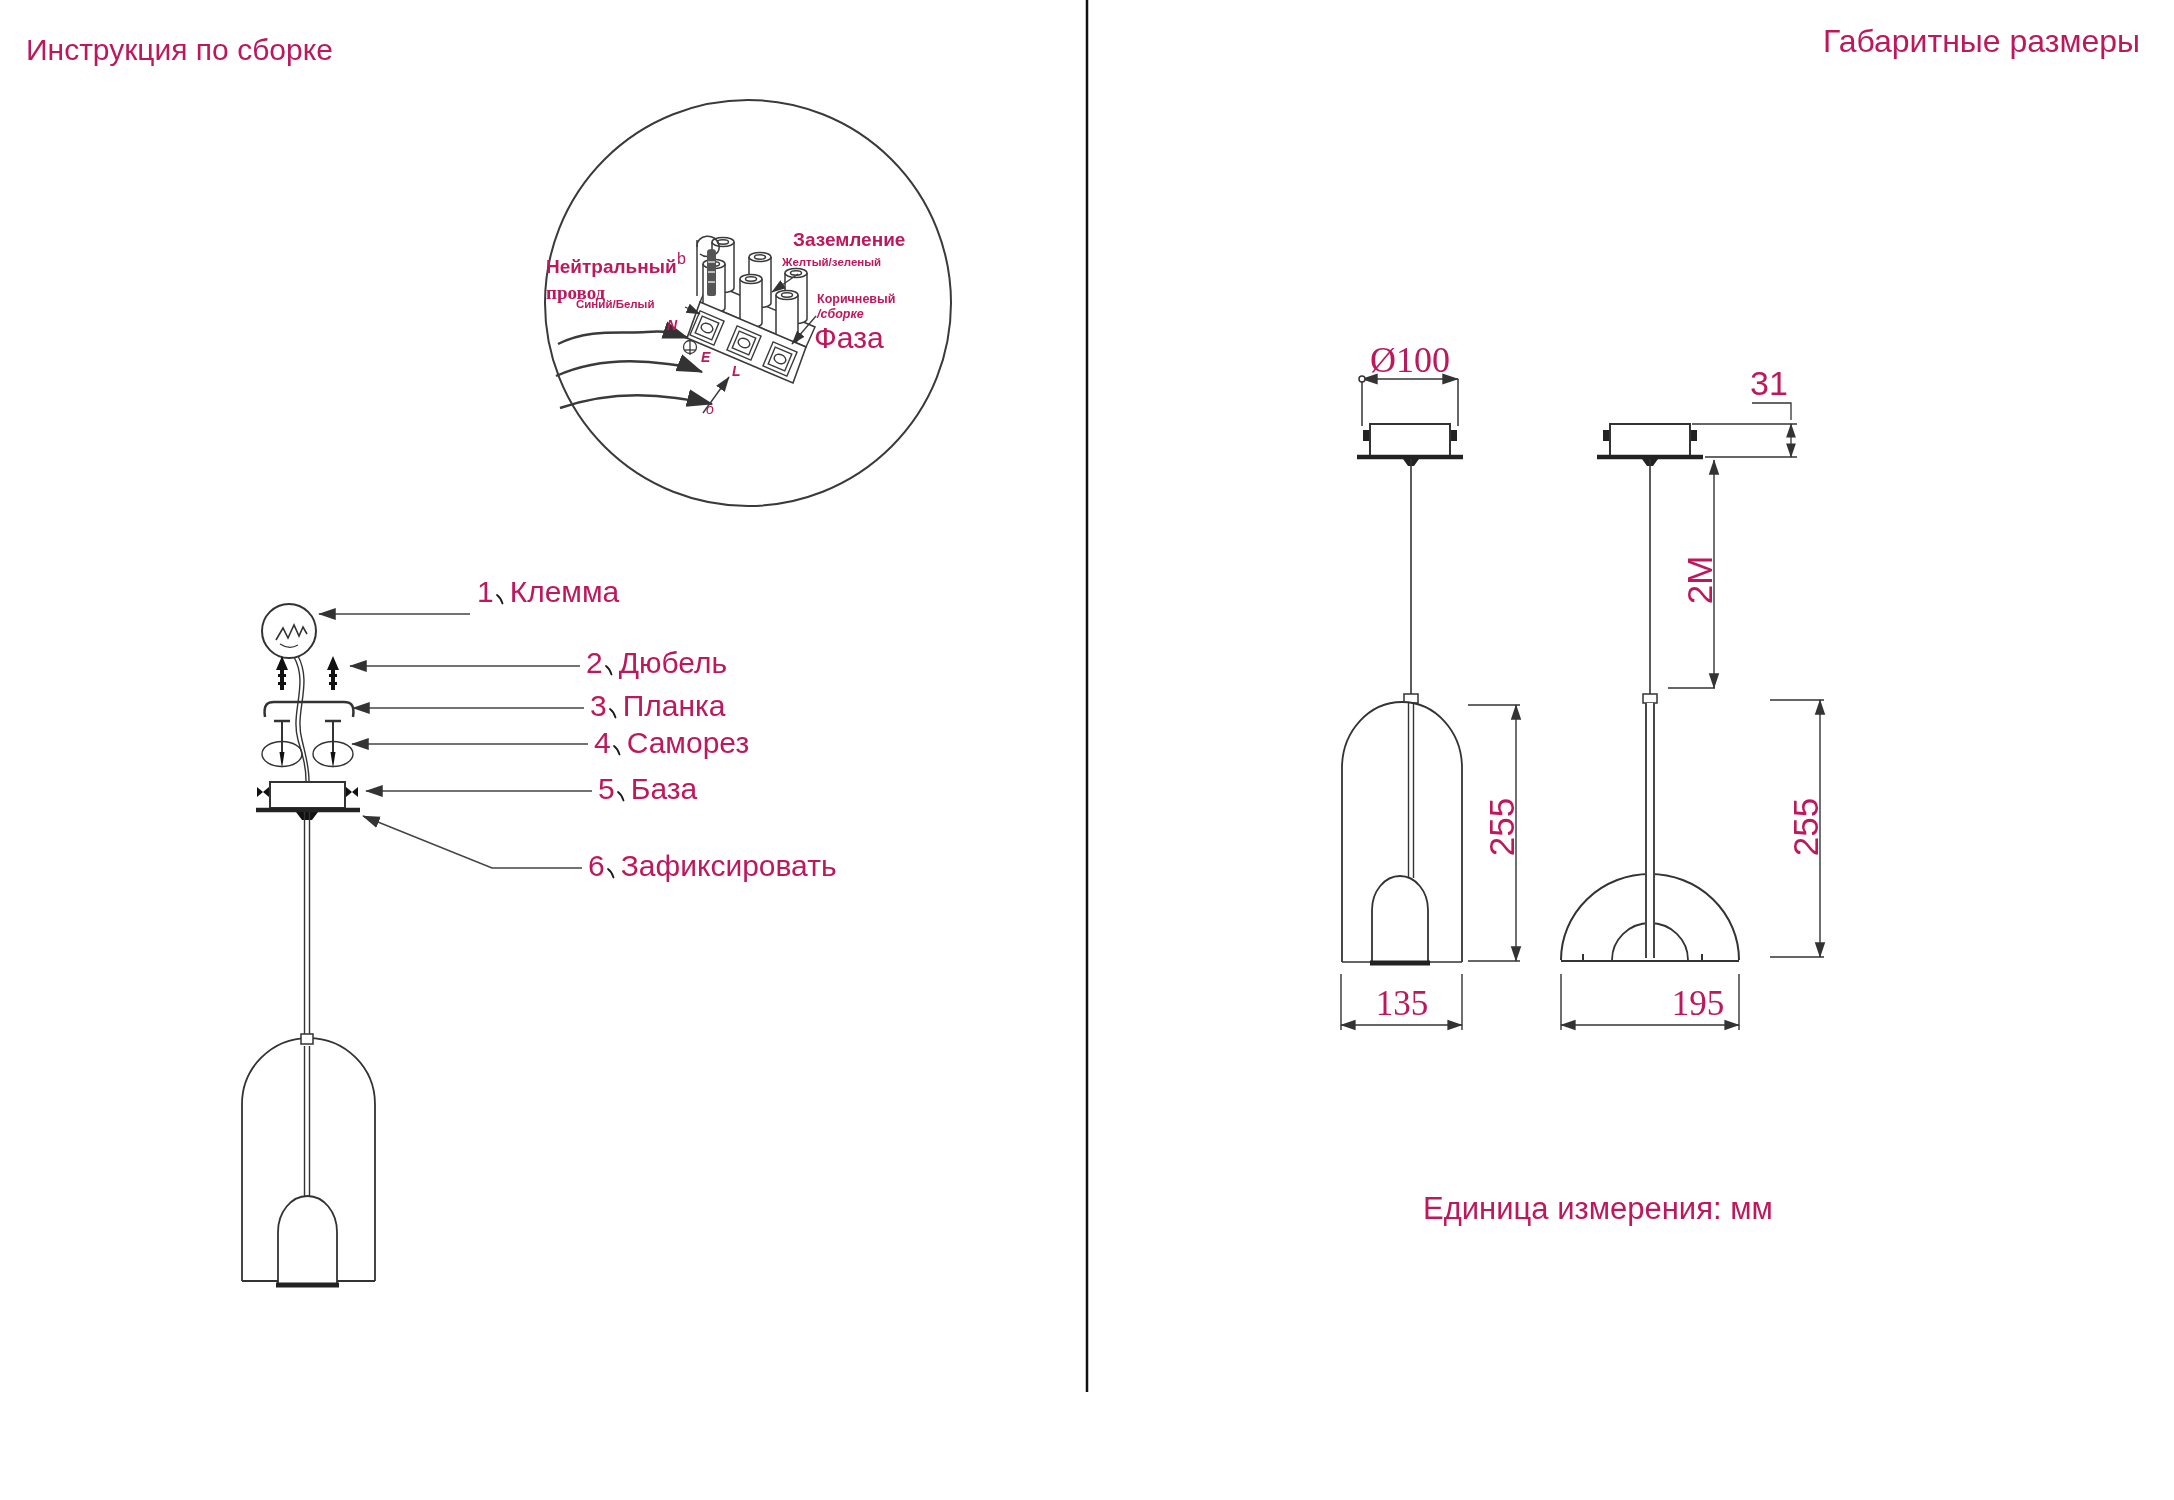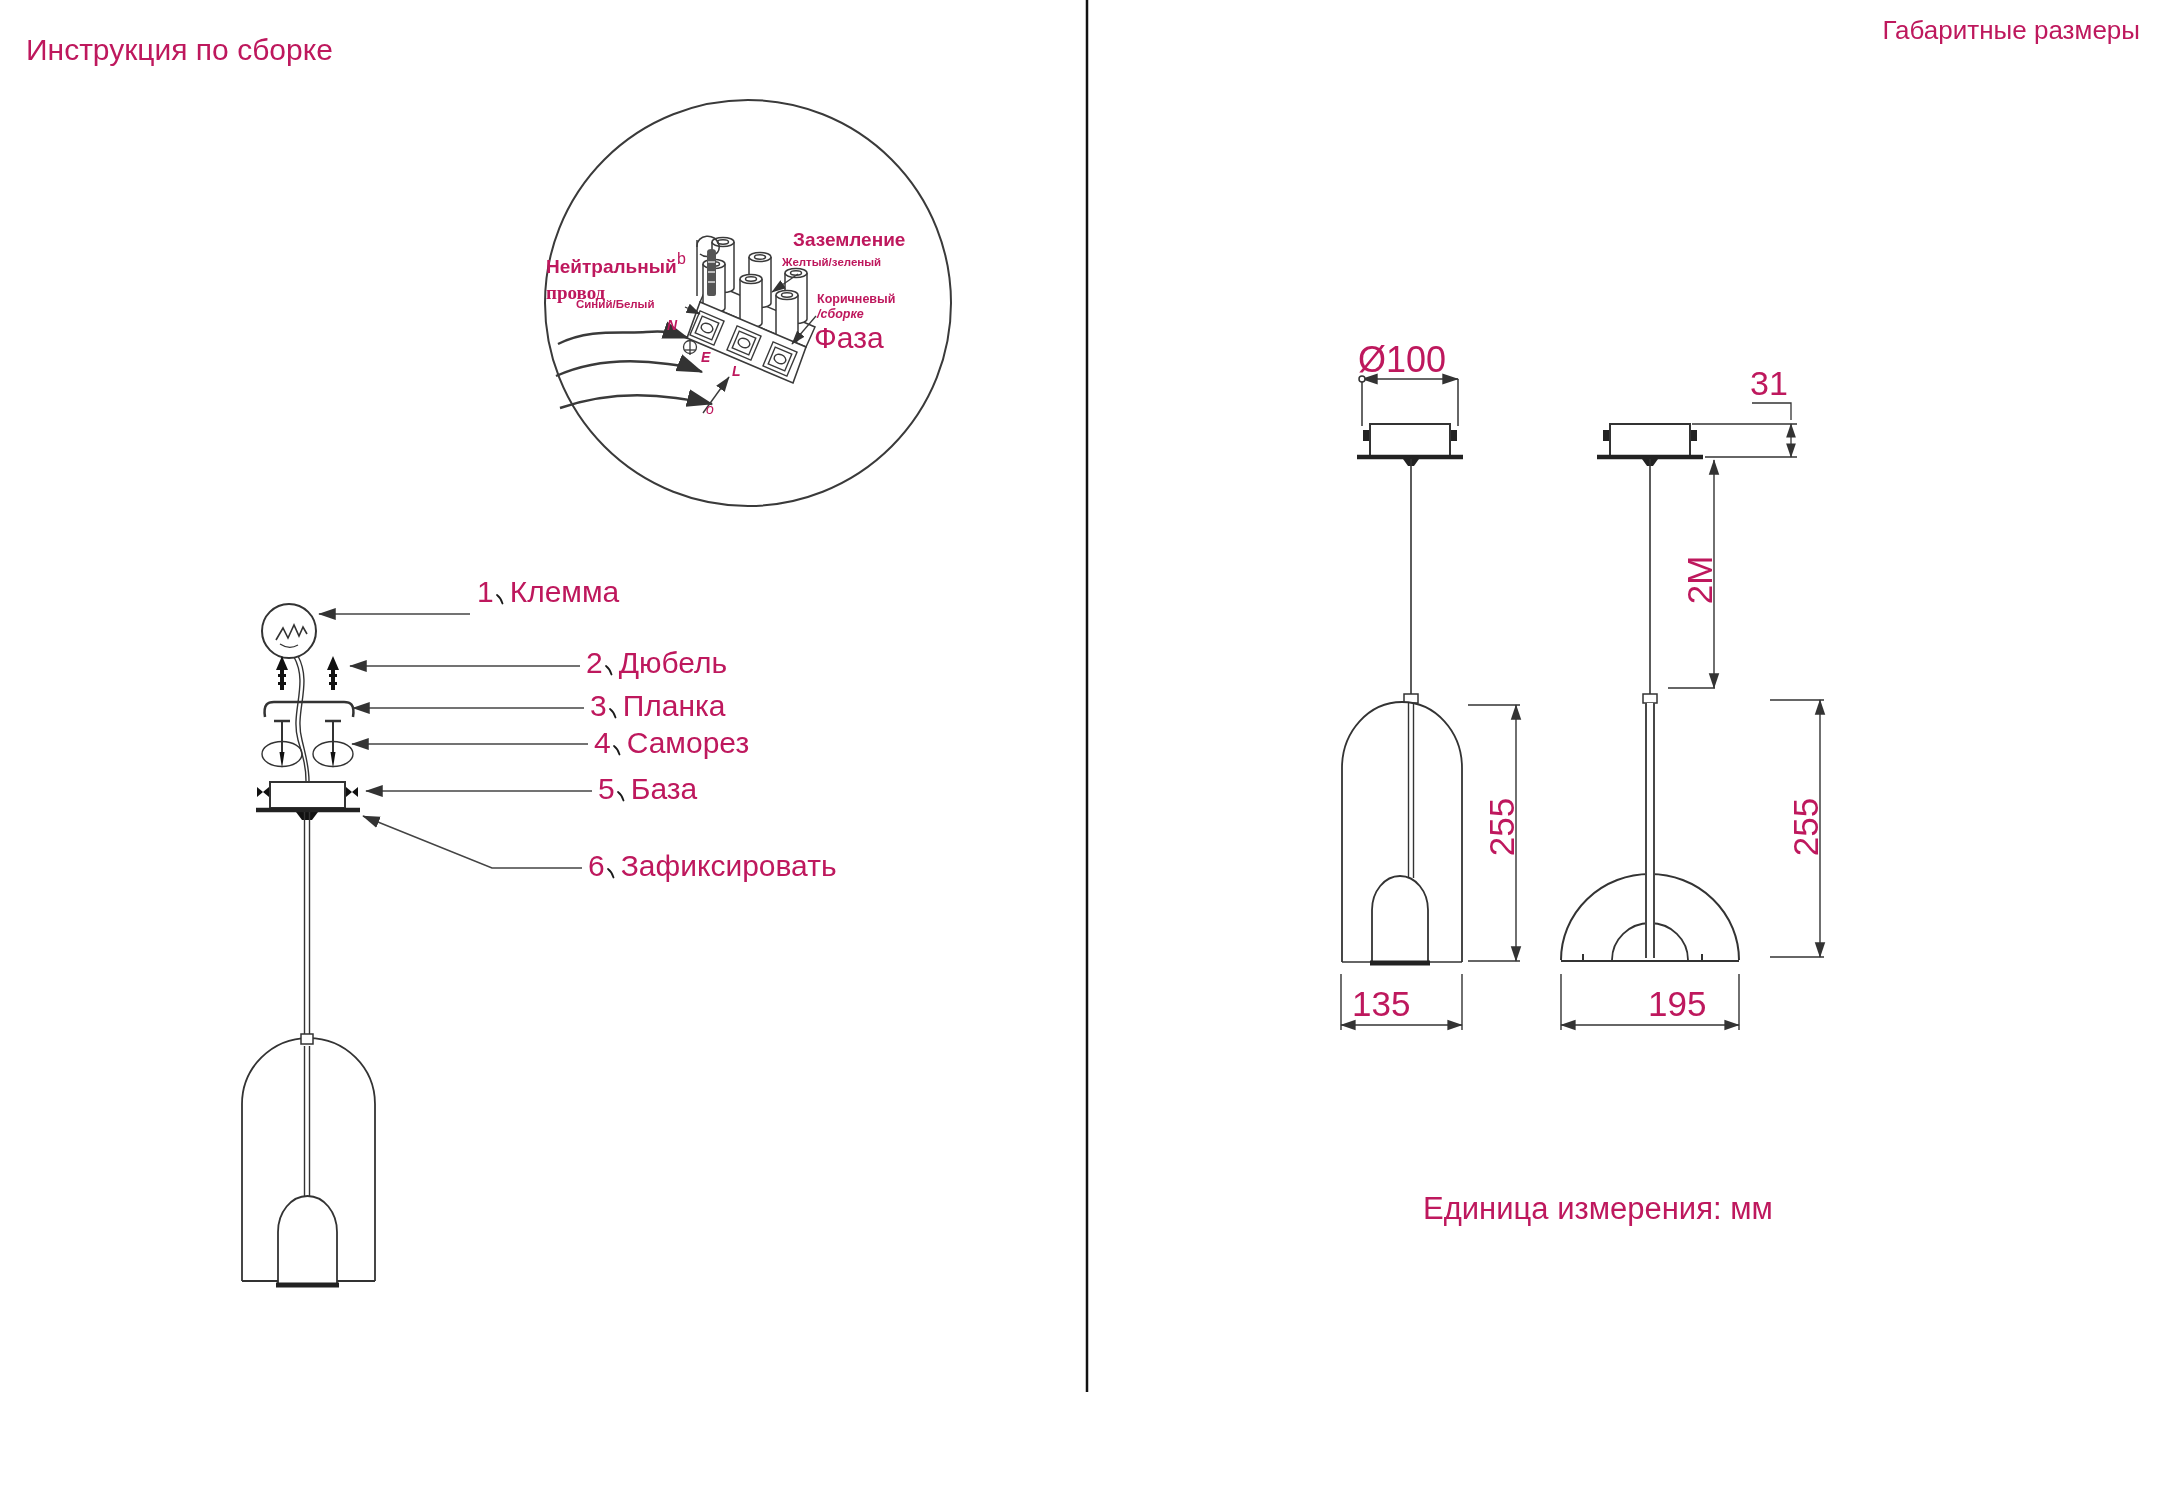--- a/index.html
+++ b/index.html
@@ -11,21 +11,21 @@
   .b{font-weight:bold;}
   .i{font-style:italic;}
   .title{font-size:30px;}
   .part{font-size:30px;display:flex;align-items:flex-end;}
   .part .num{margin-right:2px;}
   .part .lbl{margin-left:6px;}
   .comma{width:8px;height:11px;margin-bottom:3px;flex:none;}
   .dim{font-size:35px;}
   .rot{width:64px;height:64px;line-height:64px;text-align:center;transform:rotate(-90deg);
        transform-origin:center center;}
-  .ctr{text-align:left;}
+  .ctr{text-align:center;font-family:Liberation Serif, serif;}
 </style>
 </head>
 <body>
 
 <div class="page">
 
 <svg class="art" width="2174" height="1500" viewBox="0 0 2174 1500">
   <defs>
     <marker id="ah" viewBox="0 0 10 8" markerWidth="11" markerHeight="9" refX="9.5" refY="4" orient="auto-start-reverse">
       <path d="M0,0.6 L10,4 L0,7.4 Z" fill="#333"></path>
@@ -244,21 +244,21 @@
 
     <g stroke-width="1.4">
       <line x1="1561" y1="974" x2="1561" y2="1030"></line>
       <line x1="1739" y1="974" x2="1739" y2="1030"></line>
       <line x1="1561" y1="1025" x2="1739" y2="1025" marker-start="url(#ah)" marker-end="url(#ah)"></line>
     </g>
   </g>
 </svg>
 
   <div class="t title" style="left:26px;top:34px;">Инструкция по сборке</div>
-  <div class="t" style="right:34px;top:16px;font-size:26px;">Габаритные размеры</div>
+  <div class="t" style="right:34px;top:24px;font-size:32px;">Габаритные размеры</div>
 
   <div class="t b" style="left:546px;top:257px;font-size:19px;">Нейтральный</div>
   <div class="t b" style="left:546px;top:283px;font-size:19px;font-family:Liberation Serif, serif;">провод</div>
   <div class="t" style="left:677px;top:250px;font-size:16px;">b</div>
   <div class="t b" style="left:576px;top:298px;font-size:11.5px;">Синий/Белый</div>
   <div class="t b" style="left:785px;top:230px;font-size:19px;margin-left:8px;">Заземление</div>
   <div class="t b" style="left:782px;top:256px;font-size:11.5px;">Желтый/зеленый</div>
   <div class="t b" style="left:817px;top:293px;font-size:12.5px;">Коричневый</div>
   <div class="t b i" style="left:817px;top:308px;font-size:12.5px;">/сборке</div>
   <div class="t" style="left:814px;top:322px;font-size:30px;">Фаза</div>

